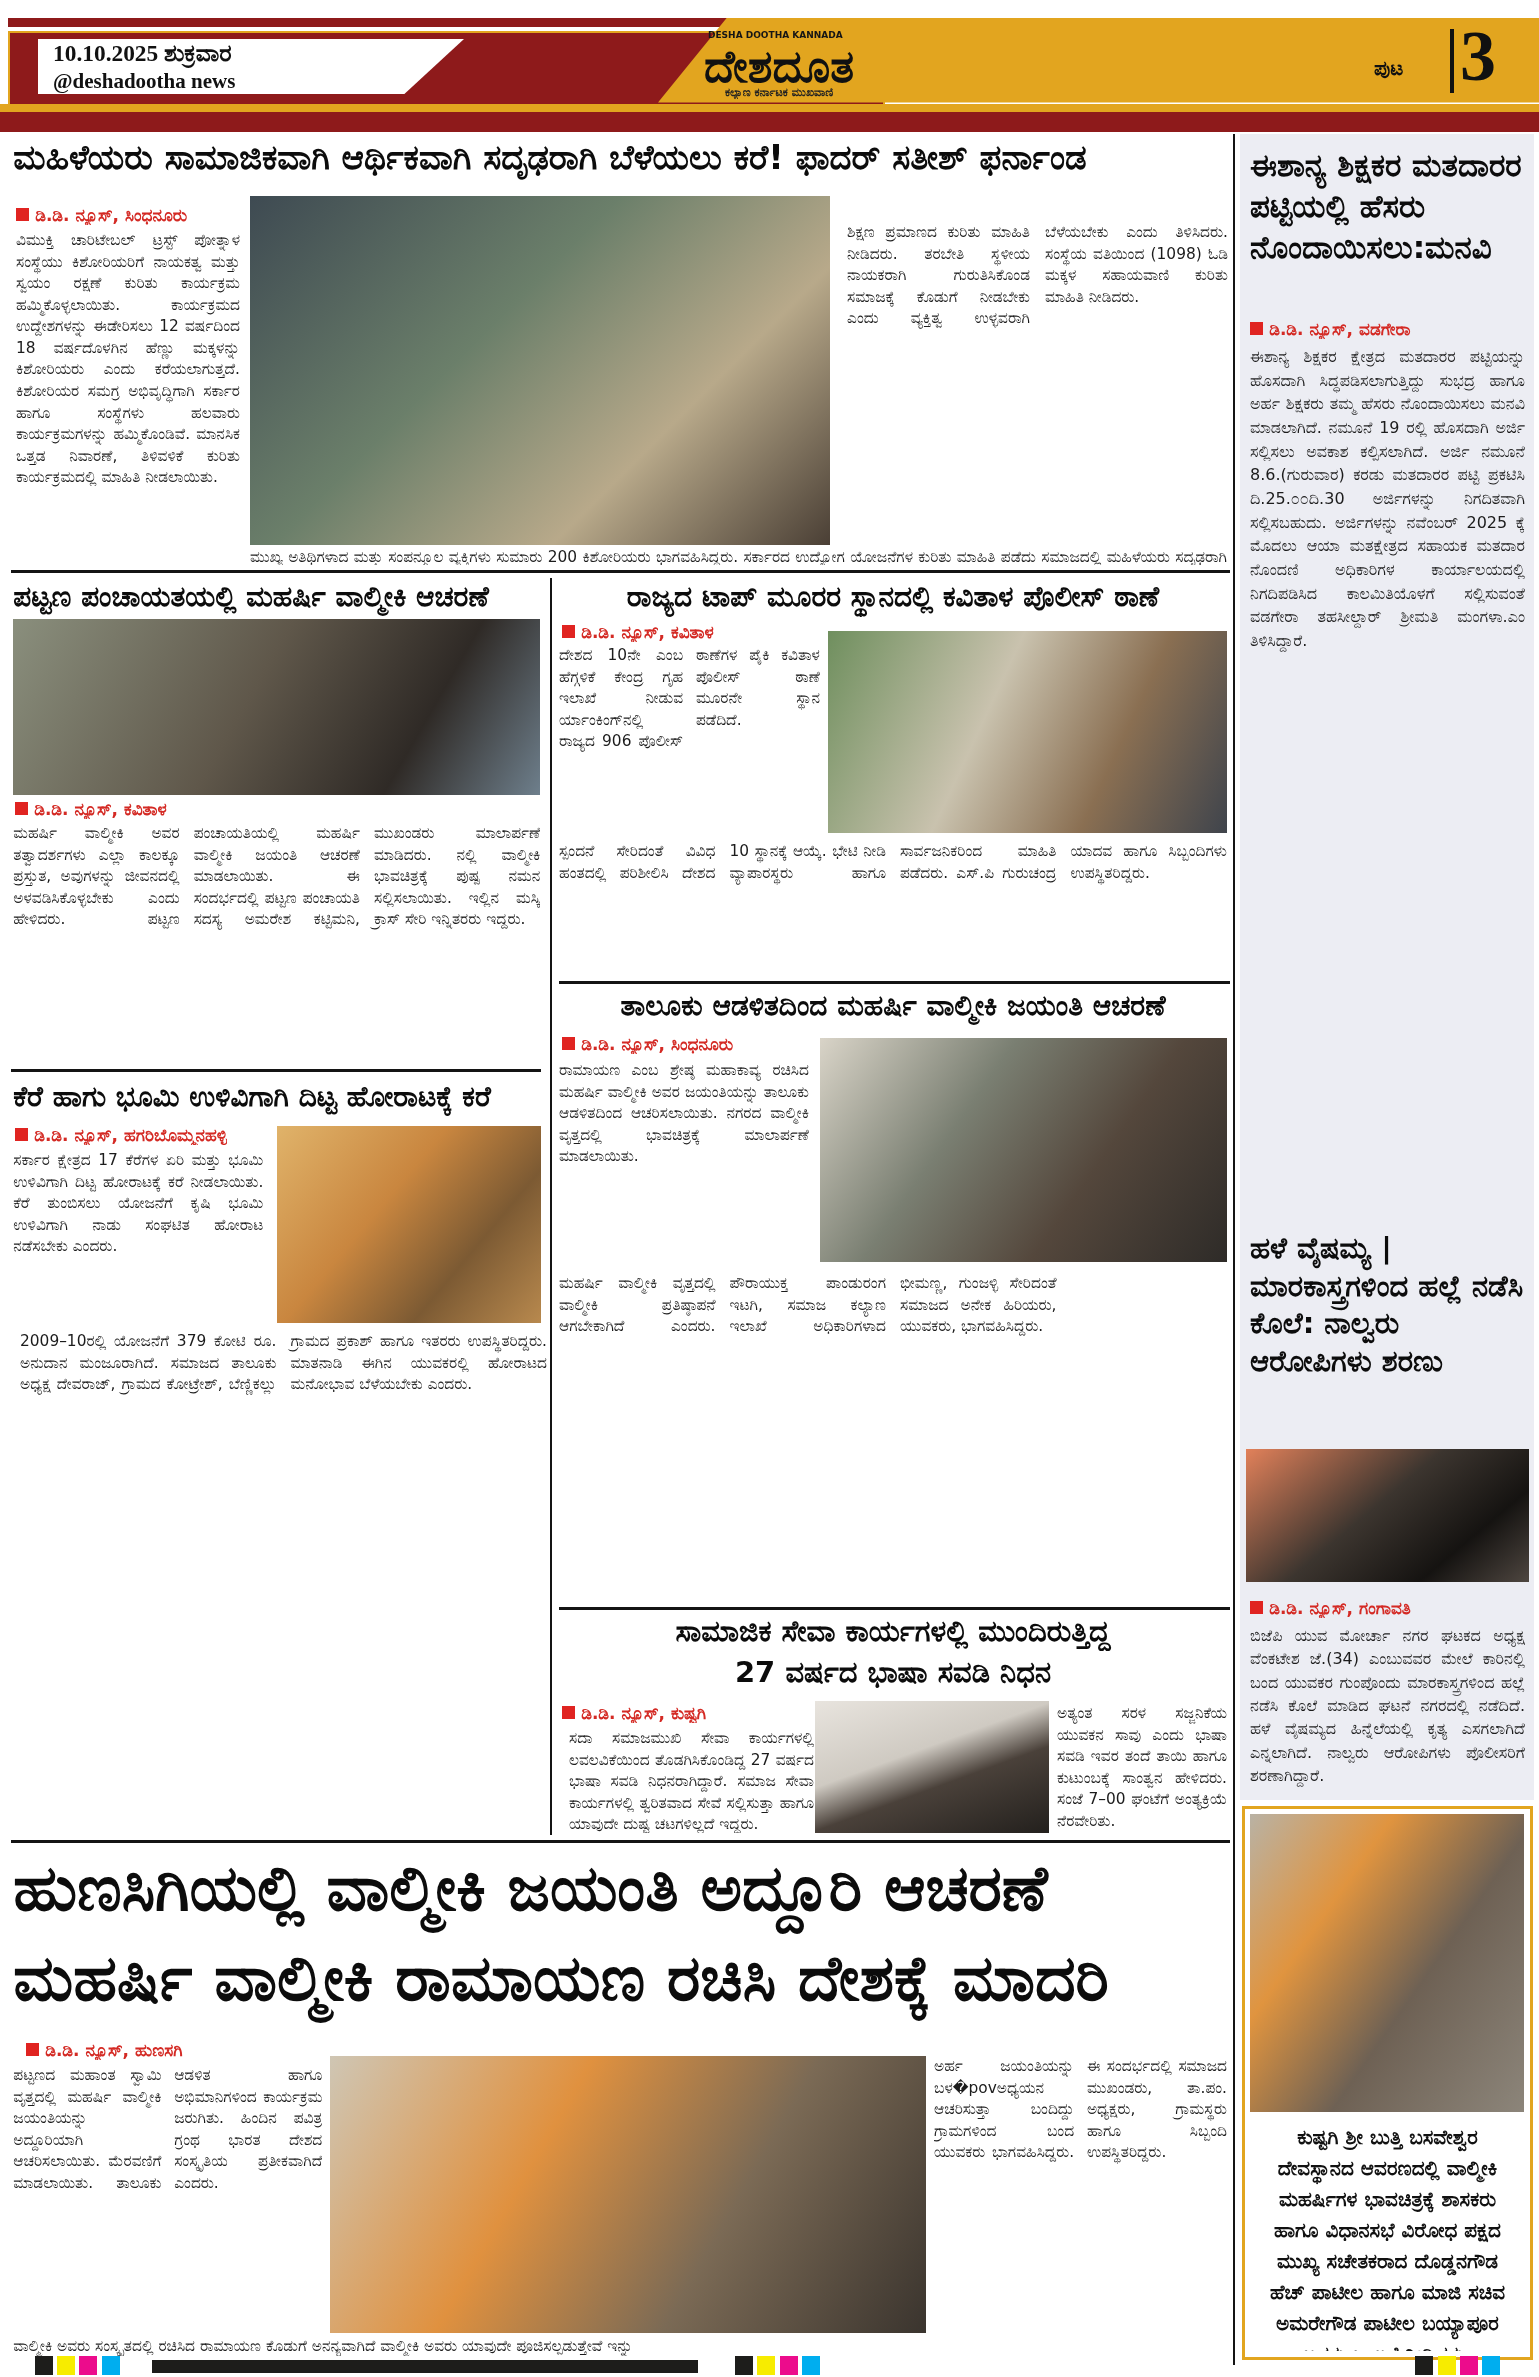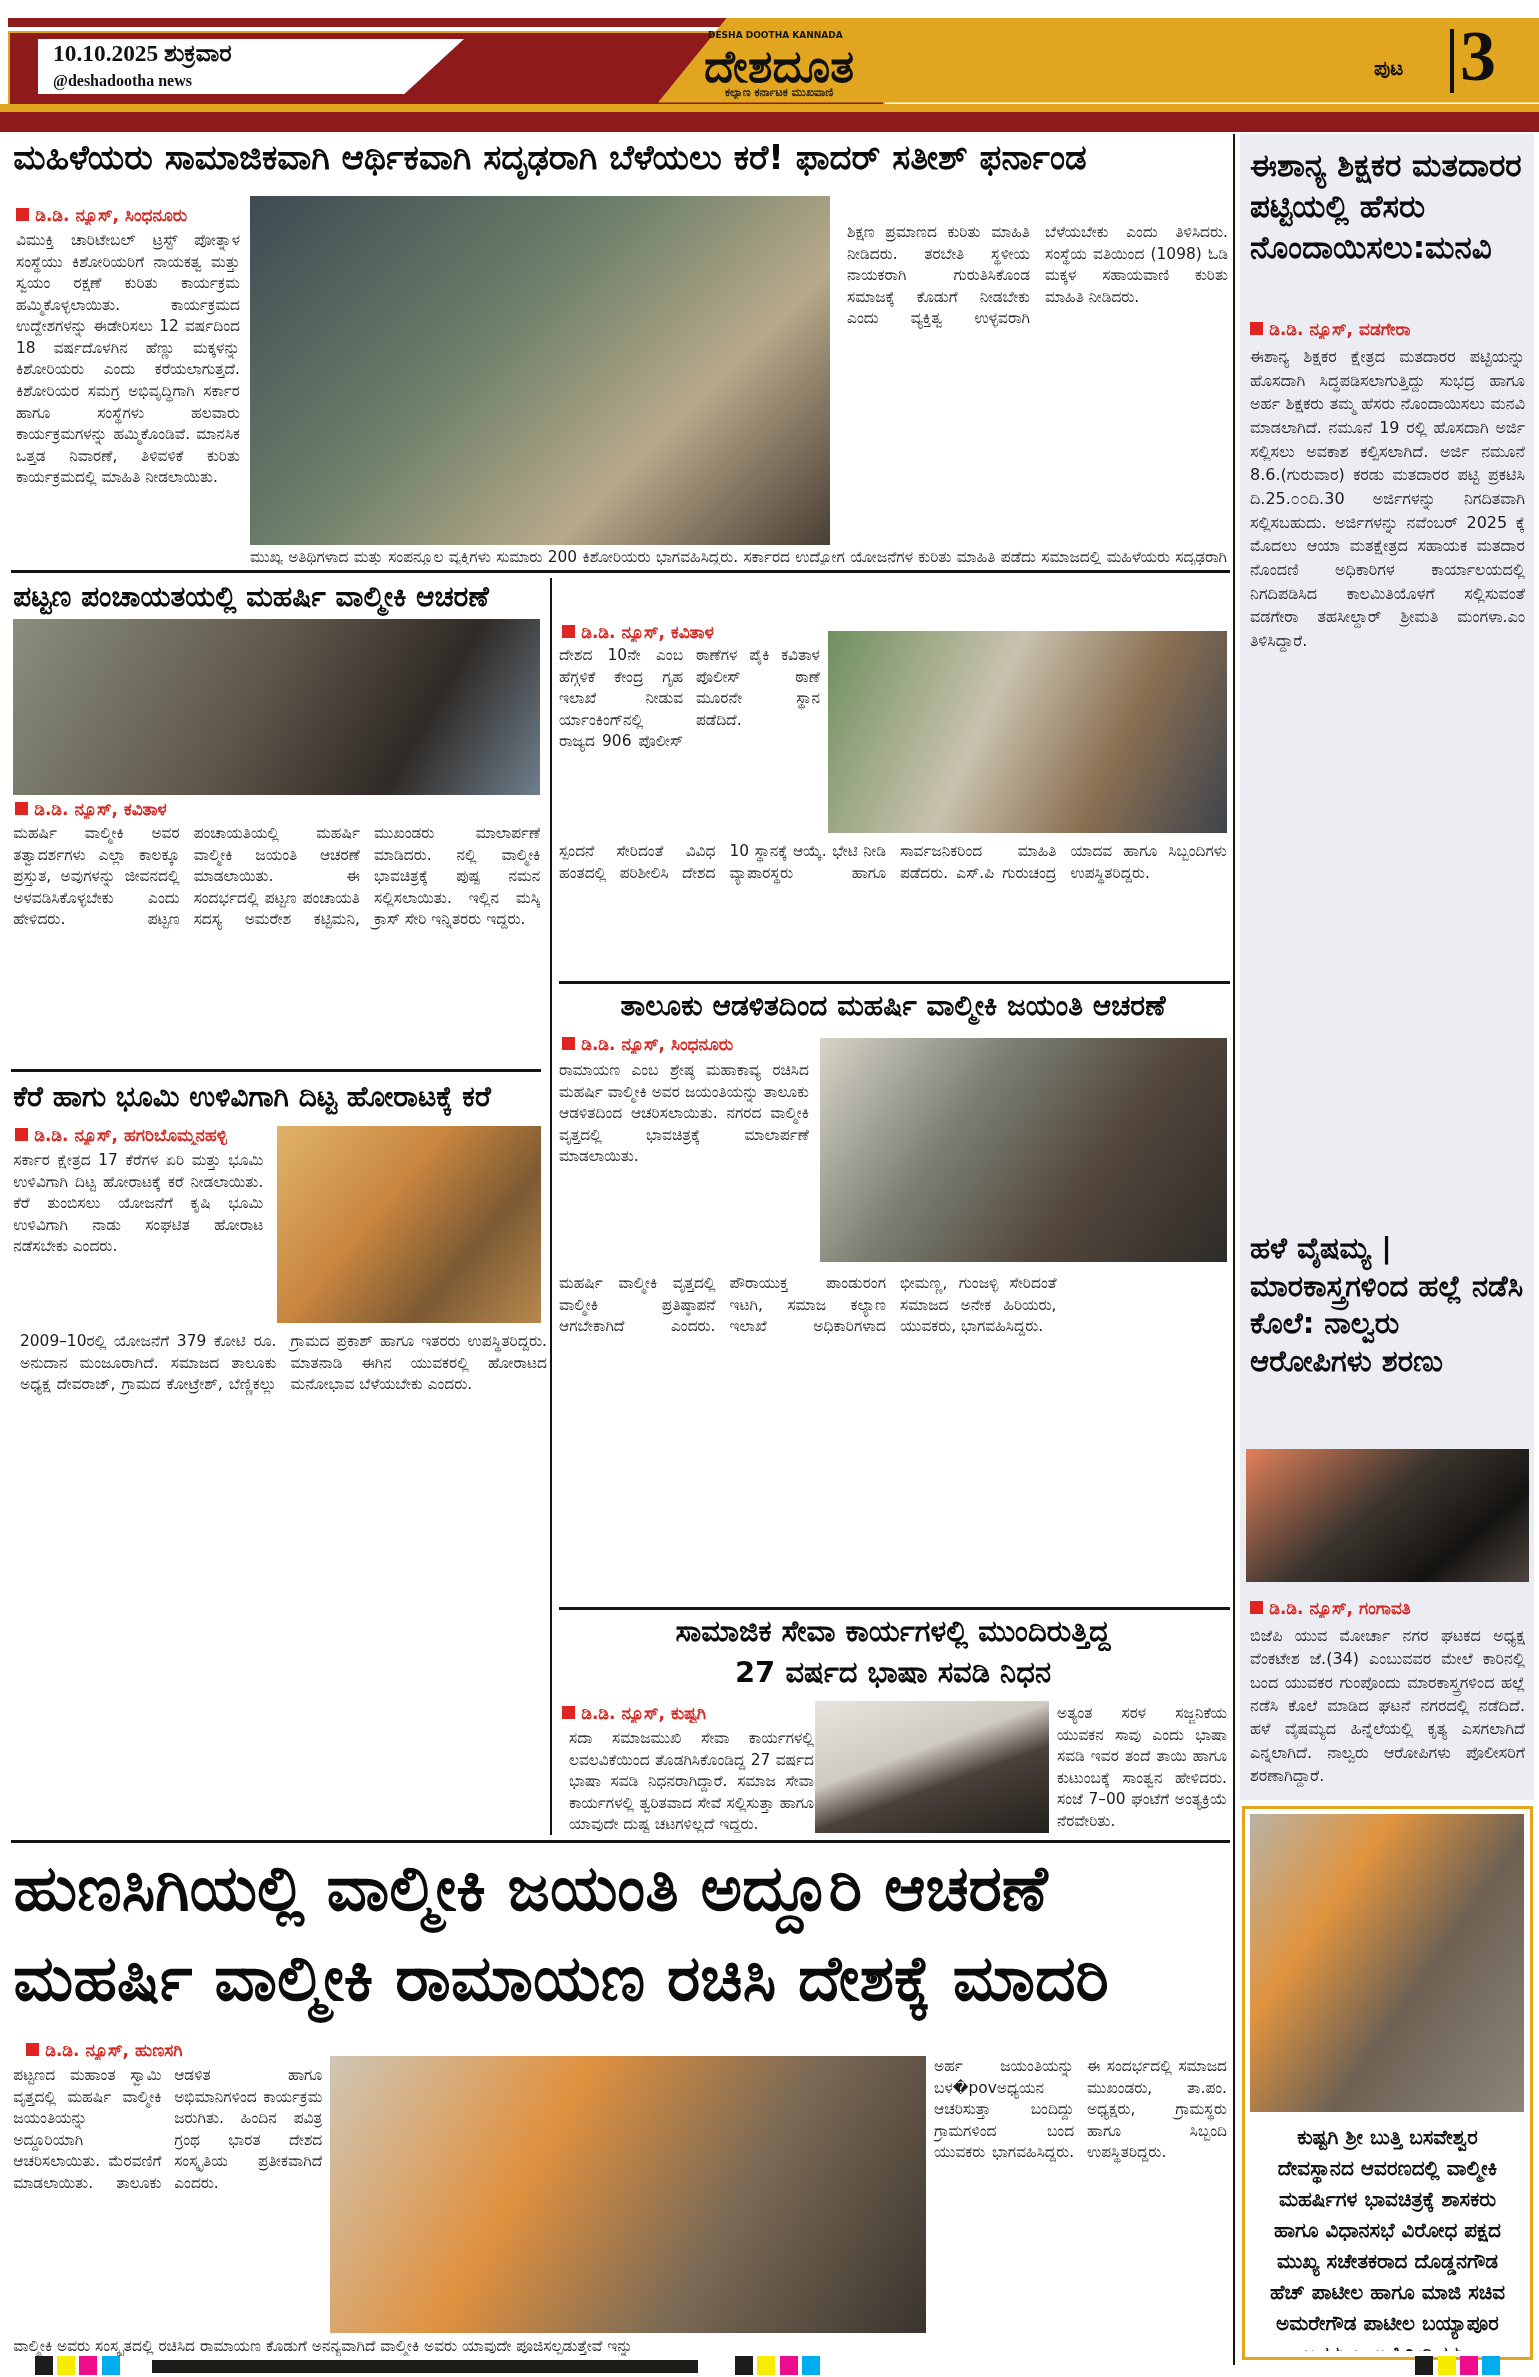--- a/index.html
+++ b/index.html
@@ -6,21 +6,21 @@
   .page{position:relative;width:1540px;height:2377px;background:#ffffff;overflow:hidden;
         font-family:"DejaVu Sans","Liberation Sans",sans-serif;color:#1b1b1b;}
   
   .hdr-thin{position:absolute;left:8px;top:17.6px;width:756px;height:9px;background:#8e1a1b;}
   .hdr-band{position:absolute;left:8px;top:31px;width:873px;height:71px;background:#8e1a1b;border:2.1px solid #e2a51f;}
   .hdr-gold{position:absolute;left:658px;top:17.6px;width:882px;height:85px;background:#e2a51f;
             clip-path:polygon(69px 0,100% 0,100% 100%,0 100%);}
   .datebox{position:absolute;left:38px;top:39px;width:426px;height:55px;background:#ffffff;
            clip-path:polygon(0 0,100% 0,86% 100%,0 100%);padding:1.1px 0 0 15px;box-sizing:border-box;}
   .dateline{font-family:"Liberation Serif","DejaVu Serif",serif;font-weight:bold;font-size:23.4px;line-height:27px;color:#111;white-space:nowrap;}
-  .handle{font-family:"Liberation Serif","DejaVu Serif",serif;font-weight:bold;font-size:16px;line-height:28px;color:#111;white-space:nowrap;}
+  .handle{font-family:"Liberation Serif","DejaVu Serif",serif;font-weight:bold;font-size:21px;line-height:28px;color:#111;white-space:nowrap;}
   .tagline{position:absolute;left:708px;top:30px;width:138px;text-align:center;font-size:9px;font-weight:bold;color:#151515;white-space:nowrap;overflow:hidden;}
   .masthead{position:absolute;left:702px;top:40px;width:154px;text-align:center;font-size:45px;font-weight:900;color:#111;white-space:nowrap;overflow:hidden;}
   .mast-sub{position:absolute;left:702px;top:86px;width:154px;text-align:center;font-size:11.2px;font-weight:bold;color:#222;white-space:nowrap;overflow:hidden;}
   .pageword{position:absolute;left:1374px;top:56px;font-size:20px;font-weight:bold;color:#111;}
   .pagebar{position:absolute;left:1450px;top:29px;width:3.7px;height:64px;background:#111;}
   .pagenum{position:absolute;left:1460px;top:15px;font-size:72px;font-weight:bold;color:#111;font-family:"Liberation Serif","DejaVu Serif",serif;}
   .strip-gold{position:absolute;left:0;top:104px;width:1540px;height:8px;background:#e2a51f;}
   .strip-maroon{position:absolute;left:0;top:112px;width:1540px;height:19.7px;background:#8e1a1b;}
   
   .hl{position:absolute;font-weight:900;color:#0c0c0c;overflow:hidden;}
@@ -86,20 +86,21 @@
 
   <div class="hl" style="left:13.3px;top:580px;width:527px;height:37px;font-size:28px;white-space:nowrap;">ಪಟ್ಟಣ ಪಂಚಾಯತಯಲ್ಲಿ ಮಹರ್ಷಿ ವಾಲ್ಮೀಕಿ ಆಚರಣೆ</div>
   <div class="ph ph2" style="left:13.3px;top:619px;width:527px;height:176px;"></div>
   <div class="byline" style="left:15px;top:799px;">
     <span class="mk"></span><span>ಡಿ.ಡಿ. ನ್ಯೂಸ್, ಕವಿತಾಳ</span>
   </div>
   <div class="body" style="left:13.3px;top:823px;width:527px;height:240px;column-count:3;column-gap:14px;">ಮಹರ್ಷಿ ವಾಲ್ಮೀಕಿ ಅವರ ತತ್ವಾದರ್ಶಗಳು ಎಲ್ಲಾ ಕಾಲಕ್ಕೂ ಪ್ರಸ್ತುತ, ಅವುಗಳನ್ನು ಜೀವನದಲ್ಲಿ ಅಳವಡಿಸಿಕೊಳ್ಳಬೇಕು ಎಂದು ಹೇಳಿದರು. ಪಟ್ಟಣ ಪಂಚಾಯತಿಯಲ್ಲಿ ಮಹರ್ಷಿ ವಾಲ್ಮೀಕಿ ಜಯಂತಿ ಆಚರಣೆ ಮಾಡಲಾಯಿತು. ಈ ಸಂದರ್ಭದಲ್ಲಿ ಪಟ್ಟಣ ಪಂಚಾಯತಿ ಸದಸ್ಯ ಅಮರೇಶ ಕಟ್ಟಿಮನಿ, ಮುಖಂಡರು ಮಾಲಾರ್ಪಣೆ ಮಾಡಿದರು. ನಲ್ಲಿ ವಾಲ್ಮೀಕಿ ಭಾವಚಿತ್ರಕ್ಕೆ ಪುಷ್ಪ ನಮನ ಸಲ್ಲಿಸಲಾಯಿತು. ಇಲ್ಲಿನ ಮಸ್ಕಿ ಕ್ರಾಸ್ ಸೇರಿ ಇನ್ನಿತರರು ಇದ್ದರು.</div>
 
   <div class="hr" style="left:10.6px;top:1069px;width:530px;"></div>
 
+  <div class="hl" style="left:559px;top:580px;width:668px;height:37px;font-size:28px;white-space:nowrap;text-align:center;">ರಾಜ್ಯದ ಟಾಪ್ ಮೂರರ ಸ್ಥಾನದಲ್ಲಿ ಕವಿತಾಳ ಪೊಲೀಸ್ ಠಾಣೆ</div>
   <div class="byline" style="left:562px;top:622px;">
     <span class="mk"></span><span>ಡಿ.ಡಿ. ನ್ಯೂಸ್, ಕವಿತಾಳ</span>
   </div>
   <div class="ph ph3" style="left:828px;top:631px;width:399px;height:202px;"></div>
   <div class="body" style="left:559px;top:645px;width:261px;height:189px;column-count:2;column-gap:12.8px;">ದೇಶದ 10ನೇ ಎಂಬ ಹೆಗ್ಗಳಿಕೆ ಕೇಂದ್ರ ಗೃಹ ಇಲಾಖೆ ನೀಡುವ ರ್ಯಾಂಕಿಂಗ್‌ನಲ್ಲಿ ರಾಜ್ಯದ 906 ಪೊಲೀಸ್ ಠಾಣೆಗಳ ಪೈಕಿ ಕವಿತಾಳ ಪೊಲೀಸ್ ಠಾಣೆ ಮೂರನೇ ಸ್ಥಾನ ಪಡೆದಿದೆ.</div>
   <div class="body" style="left:559px;top:841px;width:668px;height:133px;column-count:4;column-gap:14px;">ಸ್ಪಂದನೆ ಸೇರಿದಂತೆ ವಿವಿಧ ಹಂತದಲ್ಲಿ ಪರಿಶೀಲಿಸಿ ದೇಶದ 10 ಸ್ಥಾನಕ್ಕೆ ಆಯ್ಕೆ. ಭೇಟಿ ನೀಡಿ ವ್ಯಾಪಾರಸ್ಥರು ಹಾಗೂ ಸಾರ್ವಜನಿಕರಿಂದ ಮಾಹಿತಿ ಪಡೆದರು. ಎಸ್.ಪಿ ಗುರುಚಂದ್ರ ಯಾದವ ಹಾಗೂ ಸಿಬ್ಬಂದಿಗಳು ಉಪಸ್ಥಿತರಿದ್ದರು.</div>
 
   <div class="hr" style="left:559px;top:981px;width:671px;"></div>
 
   <div class="hl" style="left:559px;top:989px;width:668px;height:38px;font-size:28px;white-space:nowrap;text-align:center;">ತಾಲೂಕು ಆಡಳಿತದಿಂದ ಮಹರ್ಷಿ ವಾಲ್ಮೀಕಿ ಜಯಂತಿ ಆಚರಣೆ</div>

